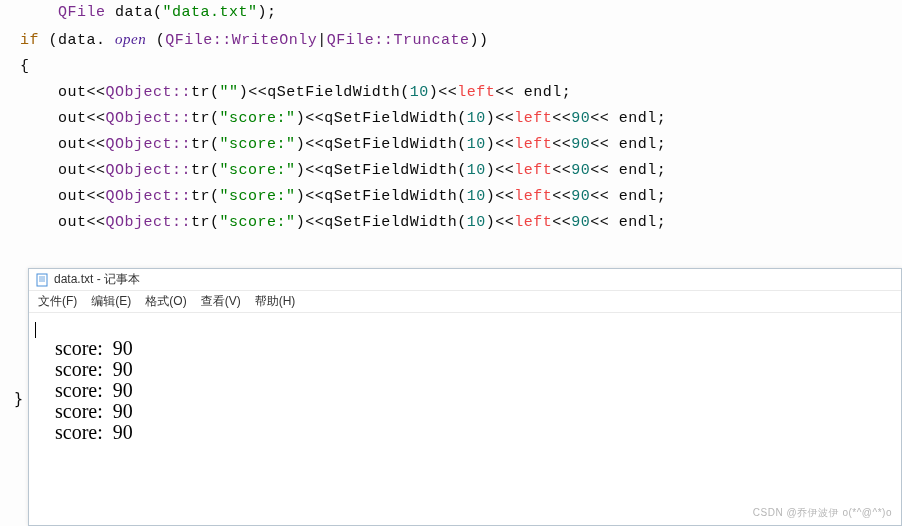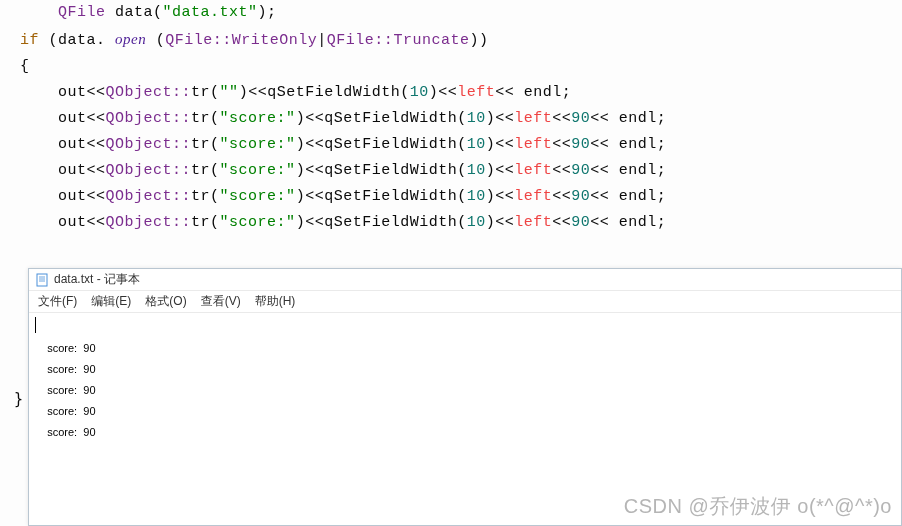--- a/index.html
+++ b/index.html
@@ -72,22 +72,22 @@
       font-size: 12px;
       color: #333;
       border-bottom: 1px solid #eaeaea;
     }
     .menu-item {
       padding: 2px 7px;
       cursor: pointer;
     }
     .notepad-content {
       padding: 4px 6px;
-      font-family: Liberation Sans, sans-serif;
-      font-size: 11px;
+      font-family: Liberation Serif, serif;
+      font-size: 20px;
       line-height: 21px;
       color: #000;
       white-space: pre;
     }
     .cursor-caret {
       display: inline-block;
       width: 1px;
       height: 16px;
       background: #000;
       vertical-align: text-bottom;
@@ -98,21 +98,21 @@
       top: 390px;
       font-family: Consolas, monospace;
       font-size: 15px;
       color: #0a0a0a;
     }
     .watermark {
       position: absolute;
       right: 10px;
       bottom: 6px;
       font-family: "Microsoft YaHei", sans-serif;
-      font-size: 20px;
+      font-size: 10px;
       color: rgba(150,150,150,0.7);
       letter-spacing: 0.5px;
     }
   </style>
 </head>
 <body>
 
 <div class="code-area">
   <div class="code-line"><span>    </span><span class="c-type">QFile</span><span class="c-var"> data</span><span class="c-punct">(</span><span class="c-str">"data.txt"</span><span class="c-punct">)</span><span class="c-punct">;</span></div>
   <div class="code-line"><span class="c-kw">if</span><span> </span><span class="c-punct">(</span><span class="c-var">data</span><span class="c-punct">. </span><span class="c-func">open</span><span> </span><span class="c-punct">(</span><span class="c-class">QFile</span><span class="c-scope">::</span><span class="c-flag">WriteOnly</span><span class="c-punct">|</span><span class="c-class">QFile</span><span class="c-scope">::</span><span class="c-flag">Truncate</span><span class="c-punct">)</span><span class="c-punct">)</span></div>

